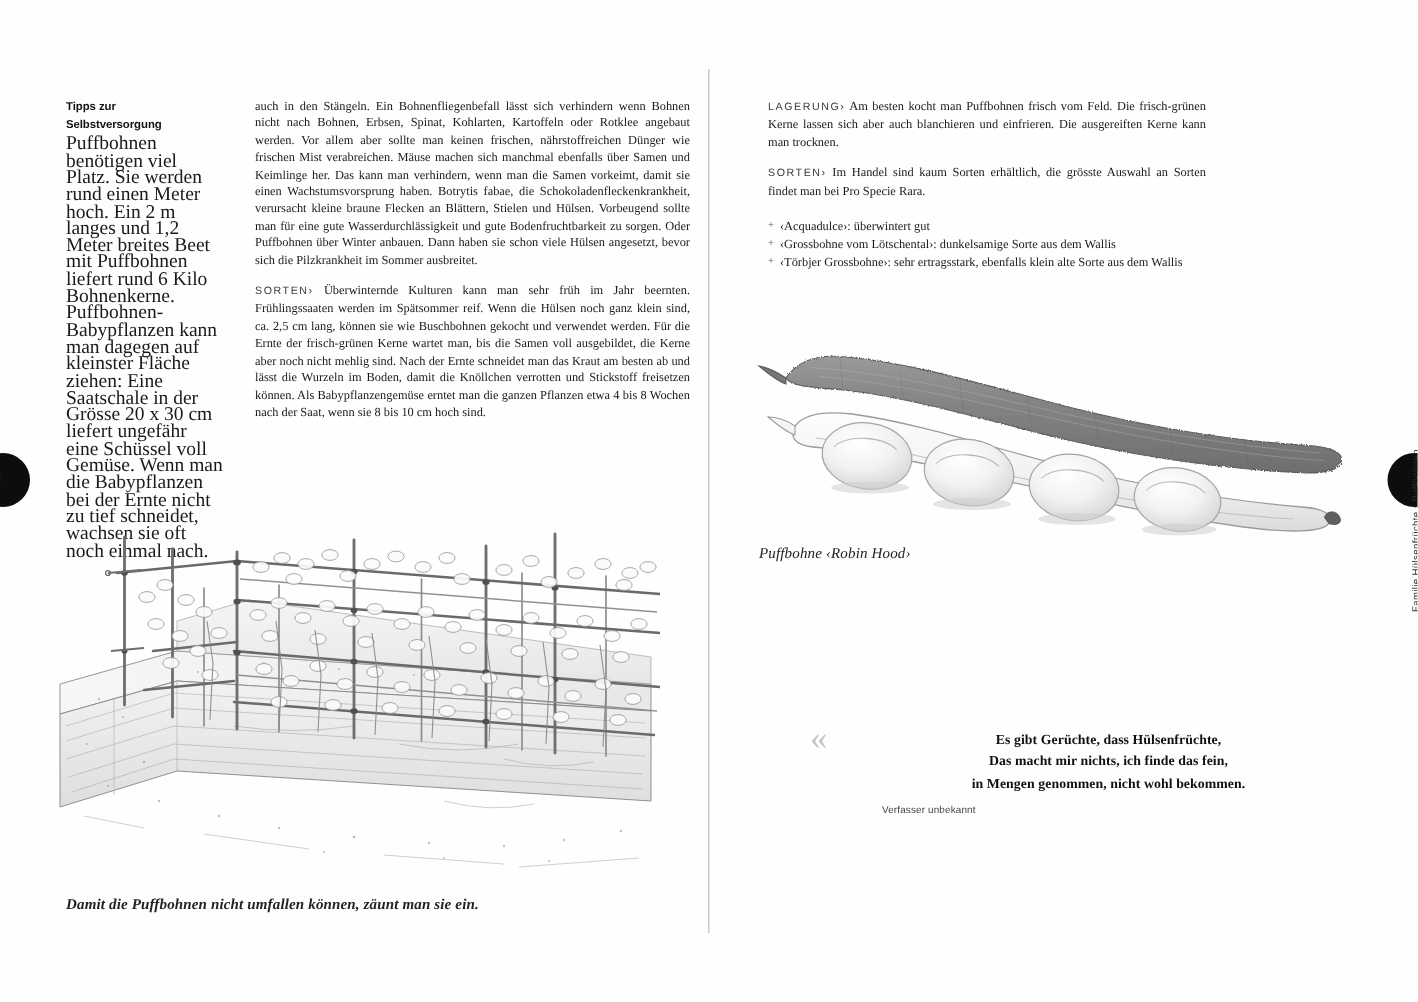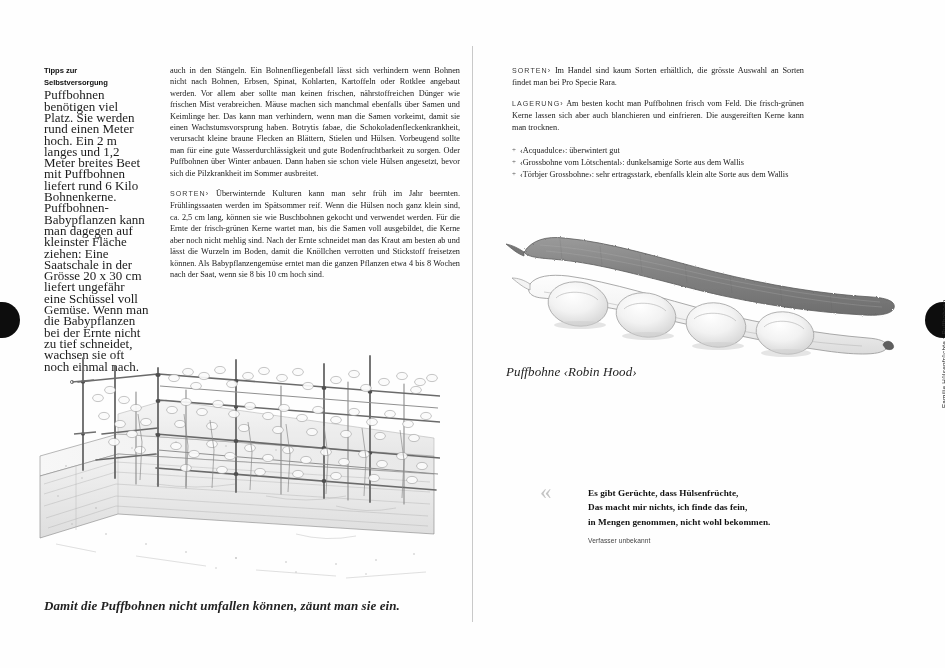--- a/index.html
+++ b/index.html
@@ -79,21 +79,21 @@
     position: absolute;
     left: 36px; top: 338px;
     width: 404px; height: 252px;
   }
   .illus-bed svg { display: block; width: 100%; height: 100%; }
 
   .caption {
     position: absolute;
     font-family: "Liberation Serif", serif;
     font-style: italic;
-    font-size: 13px;
+    font-size: 10px;
     letter-spacing: 0.1px;
     color: #222;
   }
   .caption-bed { left: 44px; top: 598px; font-weight: bold; }
   .caption-pod { left: 506px; top: 364px; }
 
   
   .folio-tab {
     position: absolute;
     background: #0d0d0d;
@@ -185,27 +185,28 @@
   }
   .quote-mark {
     position: absolute;
     left: 0; top: -6px;
     font-size: 23px;
     color: #c4c4c4;
     font-family: "Liberation Serif", serif;
     line-height: 1;
   }
   .quote-text {
-    margin-left: 48px;
+    margin-left: 68px;
     font-family: "Liberation Serif", serif;
     font-weight: bold;
     font-size: 9.2px;
     line-height: 14.4px;
     color: #111;
     letter-spacing: 0.05px;
+    text-align: center;
   }
   .quote-attrib {
     margin-left: 48px;
     margin-top: 8px;
     font-family: "Liberation Sans", sans-serif;
     font-size: 6.6px;
     color: #444;
     letter-spacing: 0.1px;
   }
 </style>
@@ -469,26 +470,26 @@
 
     <div class="folio-tab folio-right">
       <span class="folio-num">59</span>
     </div>
 
     <div class="running-head">Familie Hülsenfrüchte › Puffbohnen</div>
   </div>
 
   <div class="right-col">
     <p>
+      <span class="sec-label">LAGERUNG</span><span class="sec-label sec-arrow">›</span>
+      <span>Am besten kocht man Puffbohnen frisch vom Feld. Die frisch-grünen Kerne lassen sich aber auch blanchieren und einfrieren. Die ausgereiften Kerne kann man trocknen.</span>
+    </p>
+    <p>
       <span class="sec-label">SORTEN</span><span class="sec-label sec-arrow">›</span>
       <span>Im Handel sind kaum Sorten erhältlich, die grösste Auswahl an Sorten findet man bei Pro Specie Rara.</span>
-    </p>
-    <p>
-      <span class="sec-label">LAGERUNG</span><span class="sec-label sec-arrow">›</span>
-      <span>Am besten kocht man Puffbohnen frisch vom Feld. Die frisch-grünen Kerne lassen sich aber auch blanchieren und einfrieren. Die ausgereiften Kerne kann man trocknen.</span>
     </p>
 
     <ul class="variety-list">
       <li>
         <span class="plus">+</span>
         <span>‹Acquadulce›: überwintert gut</span>
       </li>
       <li>
         <span class="plus">+</span>
         <span>‹Grossbohne vom Lötschental›: dunkelsamige Sorte aus dem Wallis</span>

